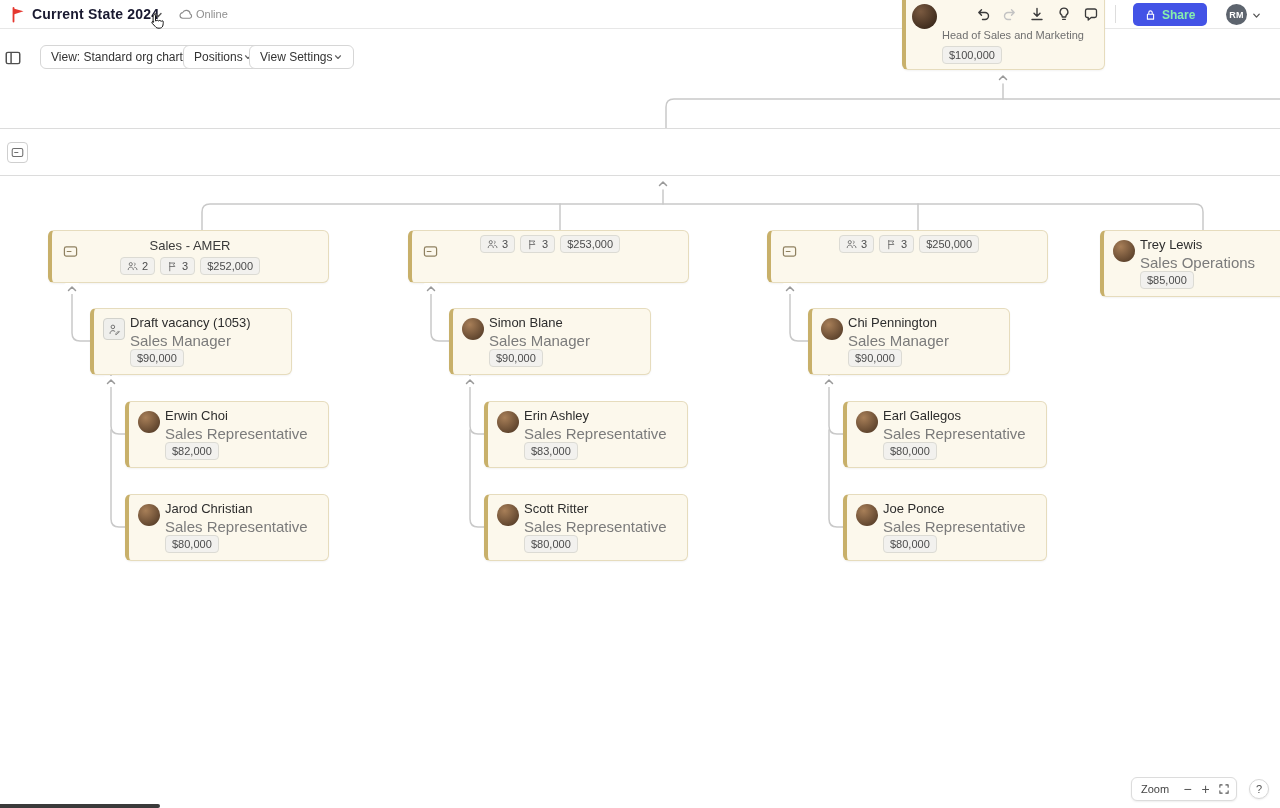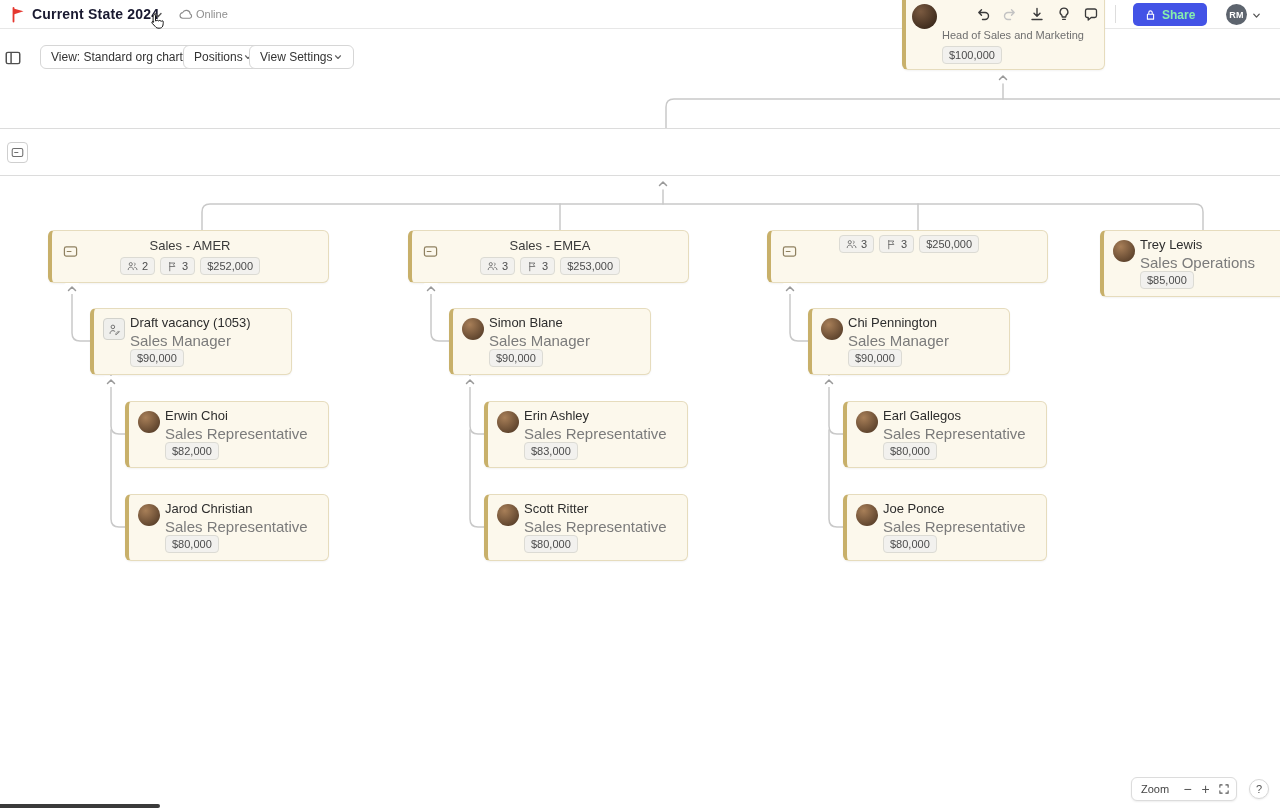--- a/index.html
+++ b/index.html
@@ -267,21 +267,20 @@
   </div>
 </div>
 
 <div class="card-base team-card" style="left:408px; top:230px;">
   <span class="team-icon">
     <svg width="15" height="15" viewBox="0 0 16 16">
         <rect x="1.5" y="3" width="13" height="10" rx="2" fill="none" stroke="currentColor" stroke-width="1.3"></rect>
         <path d="M4.5 8 h4" stroke="currentColor" stroke-width="1.3" stroke-linecap="round"></path>
       </svg>
   </span>
-  <div class="team-name">Sales - EMEA</div>
   <div class="team-badges">
     <span class="pill">
       <svg width="11" height="11" viewBox="0 0 14 14">
           <circle cx="4.8" cy="4" r="2" fill="none" stroke="currentColor" stroke-width="1.1"></circle>
           <path d="M1.5 11 c0-2 1.5-3.2 3.3-3.2 s3.3 1.2 3.3 3.2 M9.6 2.4 a2 2 0 0 1 0 3.4 M9.8 8 c1.7.2 2.9 1.3 2.9 3" fill="none" stroke="currentColor" stroke-width="1.1" stroke-linecap="round"></path>
         </svg>
       <span>3</span>
     </span>
     <span class="pill">
       <svg width="11" height="11" viewBox="0 0 14 14">

